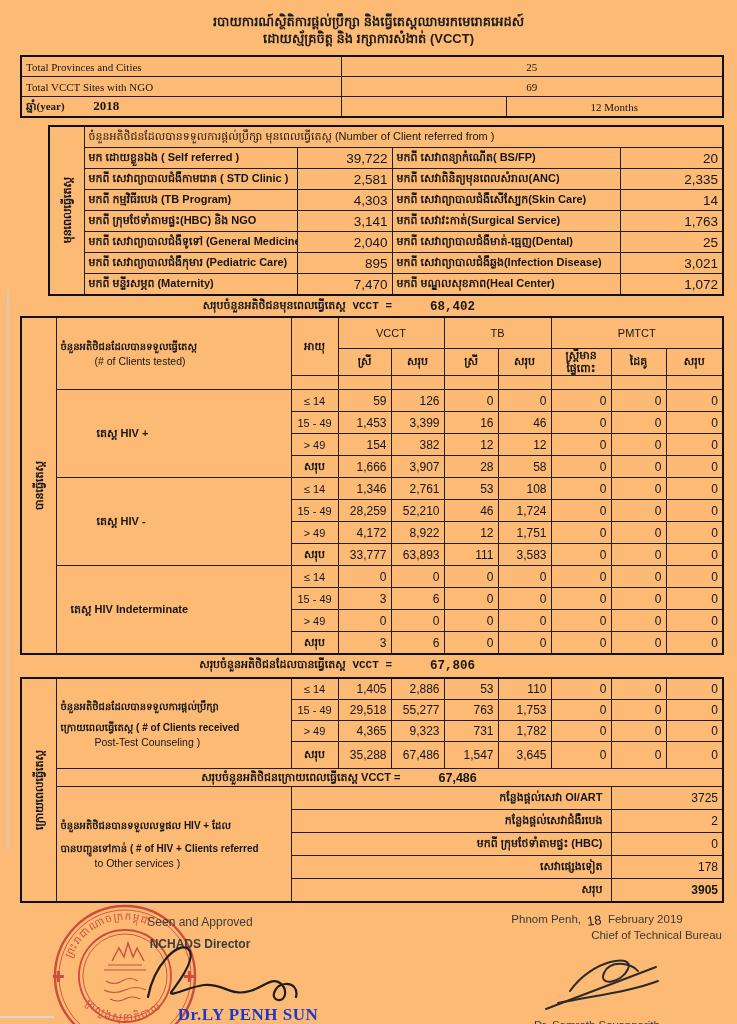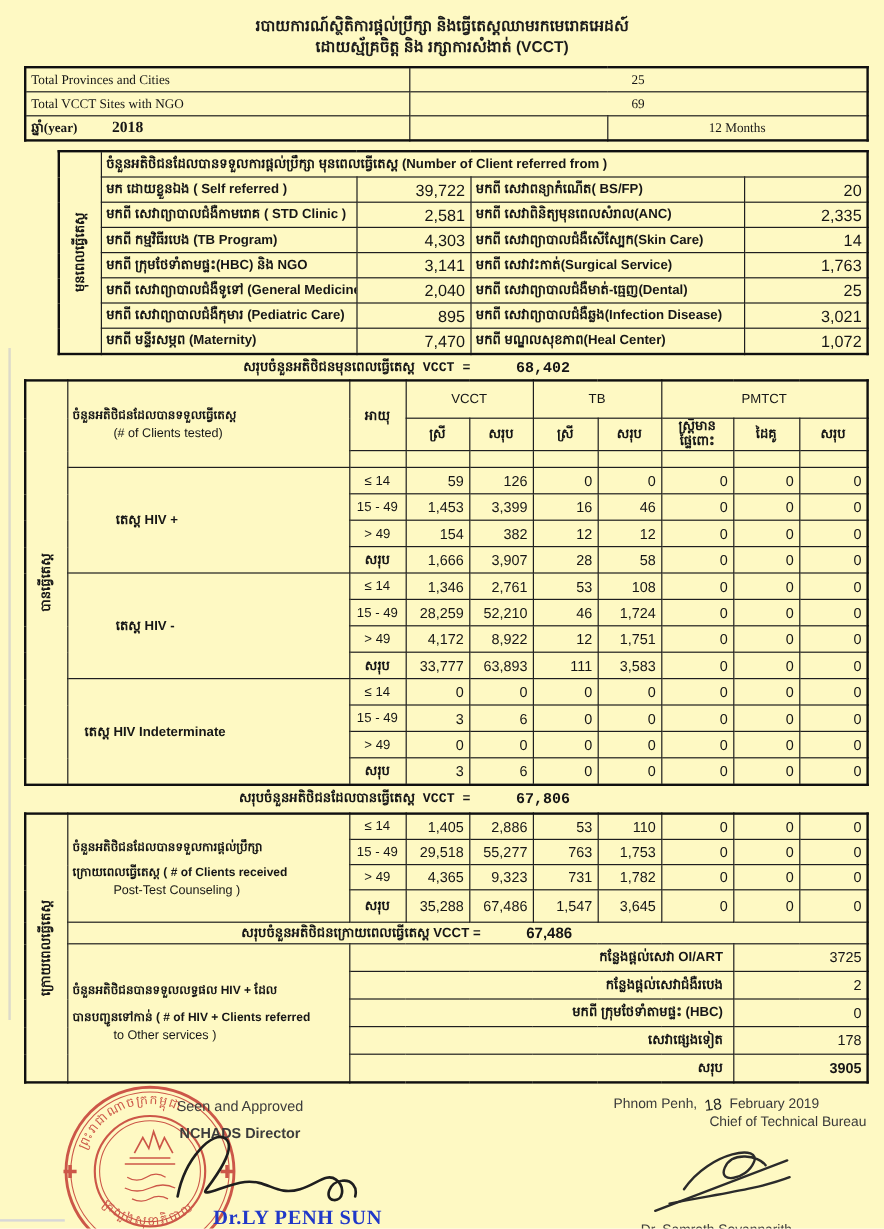--- a/index.html
+++ b/index.html
@@ -1,16 +1,16 @@
 <!DOCTYPE html>
 <html><head>
 <meta charset="utf-8">
 <style>
   html,body{margin:0;padding:0;background:#ffffff;}
-  .page{position:relative;width:737px;height:1024px;background:#fef9c3;overflow:hidden;
+  .page{position:relative;width:737px;height:1024px;background:#fdba74;overflow:hidden;
         font-family:"Liberation Sans","DejaVu Sans",sans-serif;color:#161616;}
   
   .edge-l{position:absolute;left:7px;top:290px;width:2px;height:560px;background:#cfcfcf;opacity:.7;}
   .edge-b{position:absolute;left:0;bottom:6px;width:54px;height:2px;background:#d8d8d8;}
 
   .title-block{margin-top:13px;text-align:center;line-height:17px;}
   .title-line{font-size:13px;font-weight:bold;color:#1c1c1c;}
 
   table.grid{border-collapse:collapse;table-layout:fixed;}
   table.grid td{border:1px solid #1f1f1f;padding:0 4px;font-size:11px;overflow:hidden;white-space:nowrap;}
@@ -19,21 +19,21 @@
   
   .info{margin:8px 0 0 20px;width:702px;}
   .info td{height:19px;font-family:"Liberation Serif","DejaVu Serif",serif;font-size:15px;}
   .info .c{text-align:center;}
   .yearcell{font-family:"Liberation Sans",sans-serif;font-size:12px;font-weight:bold;}
   .yearval{margin-left:26px;font-size:13px;}
 
   
   .t1{margin:7px 0 0 48px;width:674px;}
   .t1 td{height:20px;}
-  .t1 .hdr{font-weight:bold;font-size:11px;}
+  .t1 .hdr{font-weight:normal;font-size:11px;}
   .t1 .lab{font-weight:bold;}
   .t1 .num{text-align:right;font-family:Liberation Sans, sans-serif;font-size:13.5px;}
   td.side{text-align:center;vertical-align:middle;}
   .vlabel{writing-mode:vertical-rl;transform:rotate(180deg);font-weight:bold;font-size:11px;margin:0 auto;white-space:nowrap;}
 
   .summary{display:flex;align-items:flex-end;height:18px;margin-left:20px;font-family:Liberation Mono, monospace;}
   .summary .lab{width:372px;text-align:right;font-weight:bold;font-size:11px;}
   .summary .val{margin-left:38px;font-weight:bold;font-size:12.5px;}
 
   

